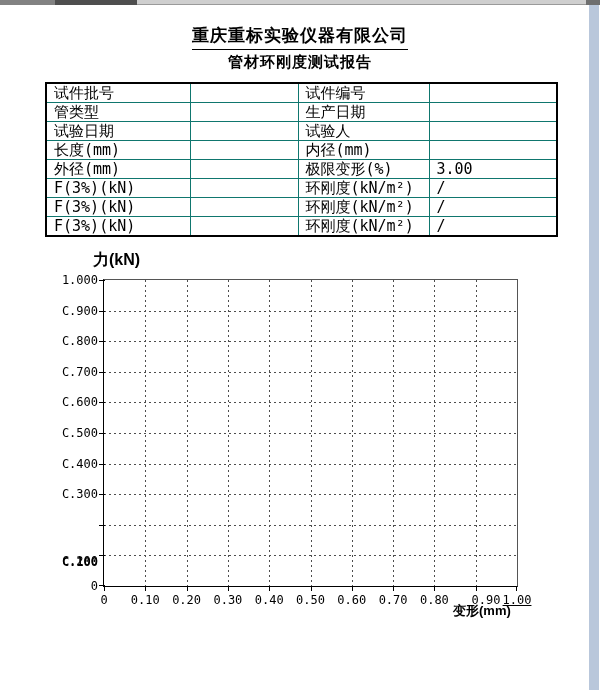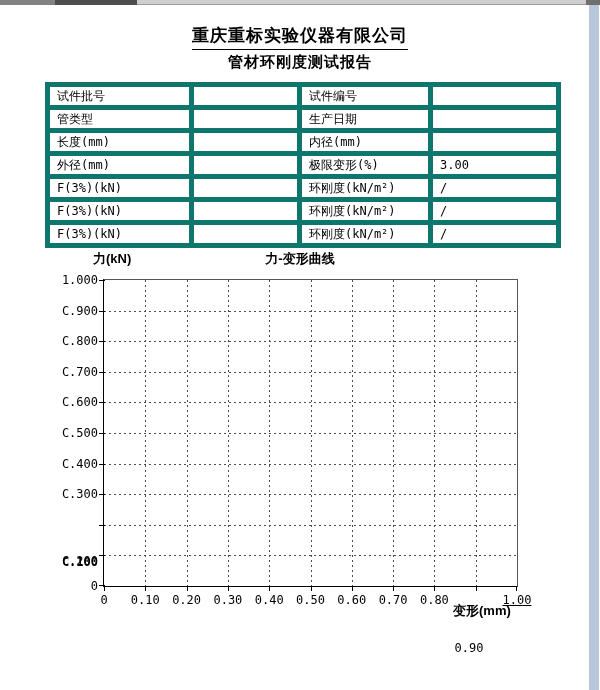--- a/index.html
+++ b/index.html
@@ -20,27 +20,27 @@
   
   .company{position:absolute;top:24px;left:0;width:600px;text-align:center;
            font-size:17px;font-weight:bold;letter-spacing:1px;}
   .company span{display:inline-block;border-bottom:1px solid #000;padding-bottom:2px;}
   .report-title{position:absolute;top:53px;left:0;width:600px;text-align:center;
                 font-size:15px;font-weight:bold;letter-spacing:1px;}
 
   
   table.report{position:absolute;left:45px;top:82px;width:511px;border-collapse:collapse;
                table-layout:fixed;border:2px solid #000;}
-  table.report td{border:5px solid #0f766e;height:18px;padding:0 2px 0 7px;
-                  font-size:12px;line-height:18px;overflow:hidden;white-space:nowrap;
+  table.report td{border:1px solid #0f766e;height:18px;padding:0 2px 0 7px;
+                  font-size:15px;line-height:18px;overflow:hidden;white-space:nowrap;
                   font-family:"DejaVu Sans Mono","Liberation Sans",monospace;}
   col.c1{width:144px;} col.c2{width:108px;} col.c3{width:131px;} col.c4{width:128px;}
 
   
-  .chart-ylabel{position:absolute;left:93px;top:250px;font-size:13px;font-weight:bold;}
+  .chart-ylabel{position:absolute;left:93px;top:250px;font-size:16px;font-weight:bold;}
   .chart-title{position:absolute;left:0;top:250px;width:600px;text-align:center;
                font-size:13px;font-weight:bold;}
   .chart-xlabel{position:absolute;left:453px;top:602px;font-size:13px;font-weight:bold;}
 
   .plot{position:absolute;left:103px;top:279px;width:413px;height:306px;
         border-style:solid;border-width:1px;border-color:#555 #555 #000 #000;}
   .vgrid{position:absolute;top:0;height:100%;width:1px;
          background:repeating-linear-gradient(to bottom,#4d4d4d 0 2px,transparent 2px 5px);}
   .hgrid{position:absolute;left:0;width:100%;height:1px;
          background:repeating-linear-gradient(to right,#4d4d4d 0 2px,transparent 2px 5px);}
@@ -84,20 +84,26 @@
         <td class="lbl">试件编号</td>
         <td class="val"></td>
       </tr>
       <tr>
         <td class="lbl">管类型</td>
         <td class="val"></td>
         <td class="lbl">生产日期</td>
         <td class="val"></td>
       </tr>
       <tr>
+        <td class="lbl">试验日期</td>
+        <td class="val"></td>
+        <td class="lbl">试验人</td>
+        <td class="val"></td>
+      </tr>
+      <tr>
         <td class="lbl">长度(mm)</td>
         <td class="val"></td>
         <td class="lbl">内径(mm)</td>
         <td class="val"></td>
       </tr>
       <tr>
         <td class="lbl">外径(mm)</td>
         <td class="val"></td>
         <td class="lbl">极限变形(%)</td>
         <td class="val">3.00</td>
@@ -117,21 +123,20 @@
       <tr>
         <td class="lbl">F(3%)(kN)</td>
         <td class="val"></td>
         <td class="lbl">环刚度(kN/m²)</td>
         <td class="val">/</td>
       </tr>
     </tbody>
   </table>
 
   <div class="chart-ylabel">力(kN)</div>
-  <div class="chart-title">力-变形曲线</div>
   <div class="plot">
       <div class="vgrid" style="left: 41.3px;"></div>
       <div class="vgrid" style="left: 82.6px;"></div>
       <div class="vgrid" style="left: 123.9px;"></div>
       <div class="vgrid" style="left: 165.2px;"></div>
       <div class="vgrid" style="left: 206.5px;"></div>
       <div class="vgrid" style="left: 247.8px;"></div>
       <div class="vgrid" style="left: 289.1px;"></div>
       <div class="vgrid" style="left: 330.4px;"></div>
       <div class="vgrid" style="left: 371.7px;"></div>
@@ -156,21 +161,21 @@
       <div class="xnum" style="left: 145.2px;">0.40</div>
       <div class="xtick" style="left: 207px;"></div>
       <div class="xnum" style="left: 186.5px;">0.50</div>
       <div class="xtick" style="left: 248px;"></div>
       <div class="xnum" style="left: 227.8px;">0.60</div>
       <div class="xtick" style="left: 289px;"></div>
       <div class="xnum" style="left: 269.1px;">0.70</div>
       <div class="xtick" style="left: 330px;"></div>
       <div class="xnum" style="left: 310.4px;">0.80</div>
       <div class="xtick" style="left: 372px;"></div>
-      <div class="xnum" style="left: 345px; margin-top: 48px;">0.90</div>
+      <div class="xnum" style="left: 362px;">0.90</div>
       <div class="xtick" style="left: 412px;"></div>
       <div class="xnum" style="left: 393px; text-decoration: underline;">1.00</div>
       <div class="ytick" style="top: 0px;"></div>
       <div class="ynum" style="top: -7px;">1.000</div>
       <div class="ytick" style="top: 31px;"></div>
       <div class="ynum" style="top: 23.6px;">C.900</div>
       <div class="ytick" style="top: 61px;"></div>
       <div class="ynum" style="top: 54.2px;">C.800</div>
       <div class="ytick" style="top: 92px;"></div>
       <div class="ynum" style="top: 84.8px;">C.700</div>

